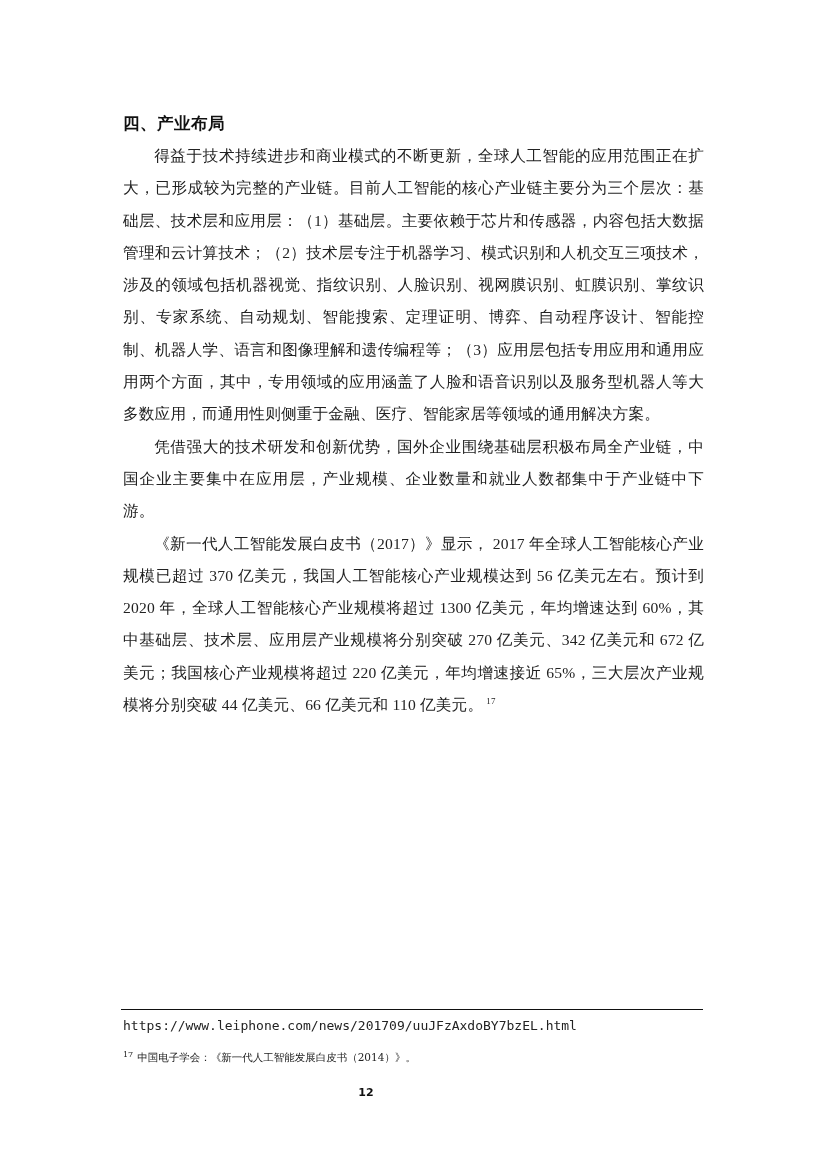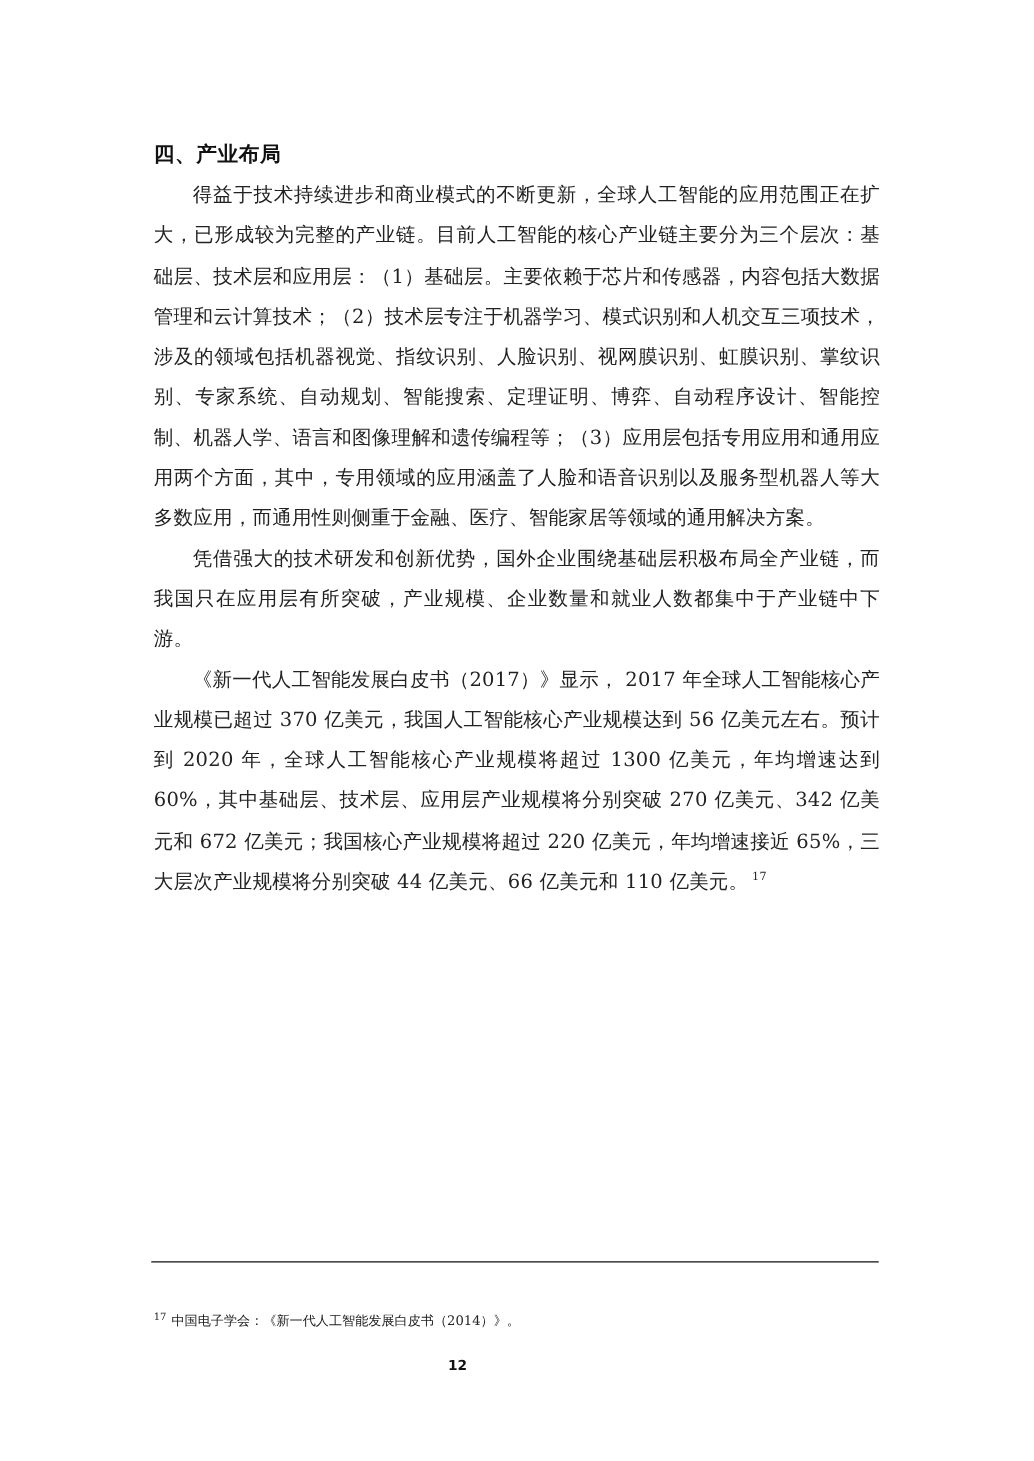--- a/index.html
+++ b/index.html
@@ -10,21 +10,21 @@
     font-family: "DejaVu Serif", "Liberation Serif", serif;
   }
   .content { position: absolute; left: 123px; top: 108px; width: 581px; }
   .heading {
     font-family: "DejaVu Sans", "Liberation Sans", sans-serif;
     font-weight: bold; font-size: 16.5px; line-height: 32px; margin: 0; color: #111;
     letter-spacing: 0.5px;
   }
   .para {
     margin: 0; font-size: 15.6px; line-height: 32.3px; text-align: justify;
-    text-indent: 2em; color: #222; letter-spacing: 0.2px;
+    text-indent: 2em; color: #222; letter-spacing: 0.2px; font-family: Liberation Serif, serif;
   }
   sup.fnref { font-size: 9px; vertical-align: super; line-height: 0; margin-left: 3px; }
   .footnote-rule {
     position: absolute; left: 121px; top: 1009px; width: 582px; height: 0;
     border-top: 1.2px solid #111;
   }
   .fn-url {
     position: absolute; left: 123px; top: 1016px; width: 600px;
     font-family: "DejaVu Sans Mono", "Liberation Mono", monospace;
     font-size: 13px; line-height: 20px; color: #222; white-space: nowrap;
@@ -41,21 +41,22 @@
     font-weight: bold; font-size: 11px; color: #111;
   }
 </style>
 </head>
 <body>
 
 <div class="page">
   <div class="content">
     <h2 class="heading">四、产业布局</h2>
     <p class="para">得益于技术持续进步和商业模式的不断更新，全球人工智能的应用范围正在扩大，已形成较为完整的产业链。目前人工智能的核心产业链主要分为三个层次：基础层、技术层和应用层：（1）基础层。主要依赖于芯片和传感器，内容包括大数据管理和云计算技术；（2）技术层专注于机器学习、模式识别和人机交互三项技术，涉及的领域包括机器视觉、指纹识别、人脸识别、视网膜识别、虹膜识别、掌纹识别、专家系统、自动规划、智能搜索、定理证明、博弈、自动程序设计、智能控制、机器人学、语言和图像理解和遗传编程等；（3）应用层包括专用应用和通用应用两个方面，其中，专用领域的应用涵盖了人脸和语音识别以及服务型机器人等大多数应用，而通用性则侧重于金融、医疗、智能家居等领域的通用解决方案。</p>
-    <p class="para">凭借强大的技术研发和创新优势，国外企业围绕基础层积极布局全产业链，而我国只在应用层有所突破，产业规模、企业数量和就业人数都集中于产业链中下游。</p>
+    <p class="para">凭借强大的技术研发和创新优势，国外企业围绕基础层积极布局全产业链，中国企业主要集中在应用层，产业规模、企业数量和就业人数都集中于产业链中下游。</p>
     <p class="para"><span>《新一代人工智能发展白皮书（2017）》显示， 2017 年全球人工智能核心产业规模已超过 370 亿美元，我国人工智能核心产业规模达到 56 亿美元左右。预计到 2020 年，全球人工智能核心产业规模将超过 1300 亿美元，年均增速达到 60%，其中基础层、技术层、应用层产业规模将分别突破 270 亿美元、342 亿美元和 672 亿美元；我国核心产业规模将超过 220 亿美元，年均增速接近 65%，三大层次产业规模将分别突破 44 亿美元、66 亿美元和 110 亿美元。</span><sup class="fnref">17</sup></p>
   </div>
 
   <div class="footnote-rule"></div>
+  <div class="fn-url">https://www.leiphone.com/news/201709/uuJFzAxdoBY7bzEL.html</div>
   <div class="fn-note"><sup>17</sup><span>中国电子学会：《新一代人工智能发展白皮书（2014）》。</span></div>
 
   <div class="page-number">12</div>
 </div>
 
 </body></html>

